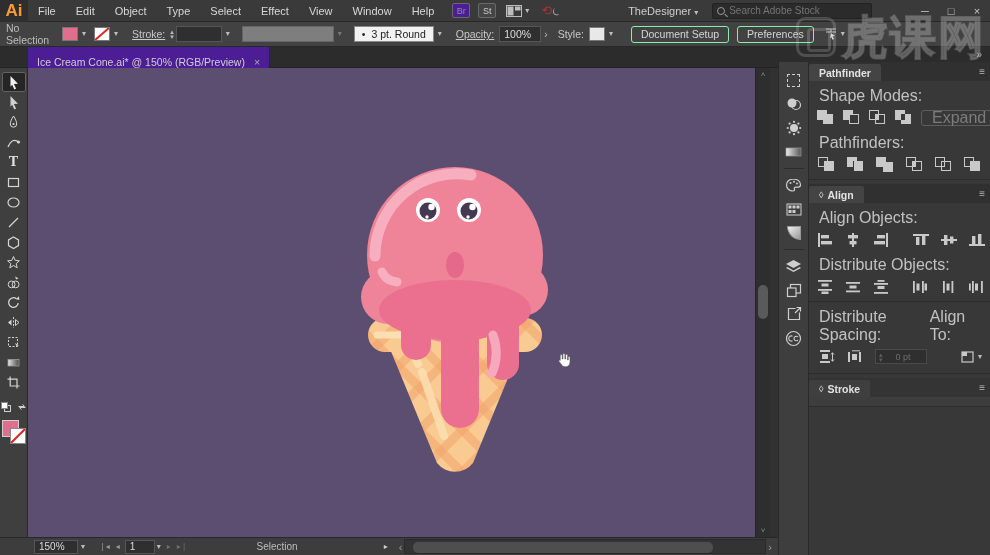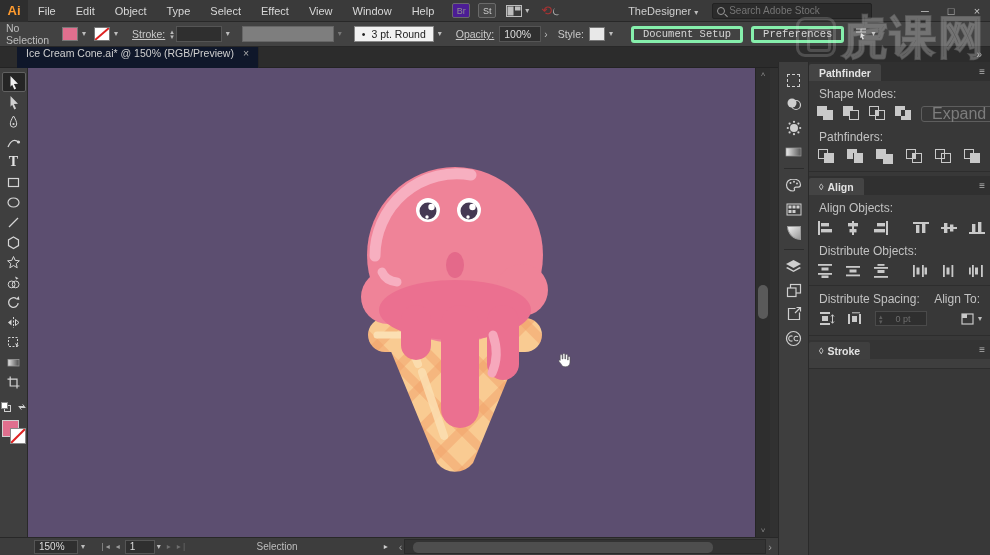--- a/index.html
+++ b/index.html
@@ -4,60 +4,60 @@
 <style>
   *{margin:0;padding:0;box-sizing:border-box}
   html,body{width:990px;height:555px}
   body{position:relative;font-family:"Liberation Sans",sans-serif;background:#353535;overflow:hidden;color:#ccc}
   .abs{position:absolute}
   .row{display:flex;align-items:center}
   .chev{font-size:8px;color:#bdbdbd;line-height:1}
   .well{background:#2f2f2f;border:1px solid #555;color:#ddd}
   
   .menubar{position:absolute;top:0;left:0;right:0;height:22px;background:#3a3a3a;border-bottom:1px solid #282828;display:flex;align-items:center;font-size:11px;color:#d8d8d8}
-  .ai-logo{width:28px;height:22px;background:#2e2e2e;color:#ff9b2e;font-weight:bold;font-size:13px;display:flex;align-items:center;justify-content:center}
+  .ai-logo{width:28px;height:22px;background:#2e2e2e;color:#ff9b2e;font-weight:bold;font-size:17px;display:flex;align-items:center;justify-content:center}
   .menu-item{padding:0 10px;line-height:22px;cursor:default}
   .badge{min-width:18px;height:15px;border:1px solid #6a6a6a;border-radius:2px;background:#454545;color:#cfcfcf;font-size:9px;display:flex;align-items:center;justify-content:center;margin-left:8px;padding:0 2px}
   .wtitle{font-size:11px;color:#cfcfcf}
   .searchbox{width:160px;height:16px;background:#2b2b2b;border:1px solid #222;border-radius:2px;display:flex;align-items:center;padding:0 4px;margin-left:14px}
   .searchbox input{flex:1;background:transparent;border:0;outline:none;color:#999;font-size:10px;font-family:"Liberation Sans",sans-serif}
   .mag{width:8px;height:8px;border:1.4px solid #9a9a9a;border-radius:50%;position:relative;margin-right:4px}
   .mag::after{content:"";position:absolute;width:4px;height:1.4px;background:#9a9a9a;transform:rotate(45deg);left:6px;top:7px}
   .winbtn{width:26px;text-align:center;font-size:11px;color:#c8c8c8}
   
   .controlbar{position:absolute;top:22px;left:0;right:0;height:25px;background:#424242;border-bottom:1px solid #282828;display:flex;align-items:center;font-size:10.5px;color:#c9c9c9}
   .swatch-sm{width:16px;height:14px;border:1px solid #777}
   .ddchev{width:12px;height:16px;display:flex;align-items:center;justify-content:center}
   .ulabel{text-decoration:underline;color:#c9c9c9}
-  .btn{height:17px;border:3px solid #86efac;border-radius:3px;background:transparent;color:#d6d6d6;font-size:10.5px;padding:0 9px;display:flex;align-items:center;font-family:Liberation Mono, monospace}
+  .btn{height:17px;border:1px solid #86efac;border-radius:3px;background:transparent;color:#d6d6d6;font-size:10.5px;padding:0 9px;display:flex;align-items:center;font-family:Liberation Sans, sans-serif}
   .stepper{display:flex;flex-direction:column;line-height:5px;font-size:7px;color:#bbb}
   
   .tabstrip{position:absolute;top:47px;left:0;right:0;height:21px;background:#2c2c2c;border-bottom:1px solid #232323}
-  .doc-tab{position:absolute;left:17px;top:0;height:21px;background:#0f172a;border-right:1px solid #262626;display:flex;align-items:flex-start;padding:0 9px;font-size:10.5px;color:#cfcfcf;gap:9px}
+  .doc-tab{position:absolute;left:28px;top:0;height:21px;background:#4c1d95;border-right:1px solid #262626;display:flex;align-items:flex-end;padding:0 9px;font-size:10.5px;color:#cfcfcf;gap:9px}
   
   .toolbar{position:absolute;top:68px;left:0;width:28px;height:487px;background:#3f3f3f;border-right:1px solid #292929;display:flex;flex-direction:column;align-items:center;padding-top:4px}
   .tool{width:24px;height:20px;display:flex;align-items:center;justify-content:center;flex:0 0 auto}
   .tool.selected{background:#252525;border:1px solid #616161;border-radius:2px}
   .tool svg{display:block}
   
   .canvas{position:absolute;top:68px;left:28px;width:727px;height:469px;overflow:hidden}
   .vscroll{position:absolute;top:68px;left:755px;width:15px;height:469px;background:#2e2e2e;border-left:1px solid #252525;display:flex;flex-direction:column;align-items:center;justify-content:space-between;font-size:8px;color:#888}
   .vthumb{position:absolute;left:2px;top:217px;width:10px;height:34px;background:#5a5a5a;border-radius:5px}
   .seam{position:absolute;top:68px;left:770px;width:8px;height:487px;background:#313131}
   
   .dock{position:absolute;top:62px;left:778px;width:30px;height:493px;background:#3e3e3e;border-left:1px solid #292929;display:flex;flex-direction:column;align-items:center;padding-top:6px}
   .dock-ic{width:24px;height:24px;display:flex;align-items:center;justify-content:center;flex:0 0 auto}
   .dock-sep{width:20px;height:1px;background:#2c2c2c;margin:4px 0}
   
   .panelhead{position:absolute;top:47px;left:778px;width:212px;height:15px;background:#2c2c2c;display:flex;justify-content:flex-end;align-items:center;padding-right:8px;font-size:10px;color:#aaa}
   .panelcol{position:absolute;top:62px;left:808px;width:182px;height:493px;background:#383838;border-left:1px solid #2a2a2a}
   .ptabbar{height:19px;background:#303030;display:flex;align-items:flex-end;position:relative}
   .ptab{height:17px;background:#444;padding:0 10px;display:flex;align-items:center;font-size:10.5px;font-weight:bold;color:#e2e2e2;gap:4px;border-radius:2px 2px 0 0}
   .pmenu{position:absolute;right:6px;top:4px;font-size:10px;color:#b5b5b5;letter-spacing:-1px}
-  .plabel{font-size:12px;color:#c2c2c2;padding:6px 10px 2px 10px}
+  .plabel{font-size:16px;color:#c2c2c2;padding:6px 10px 2px 10px}
   .icorow{display:flex;align-items:center;padding:2px 8px;gap:9px}
   .icbtn{width:20px;height:17px;display:flex;align-items:center;justify-content:center}
   .expand-btn{height:16px;border:1px solid #5e5e5e;border-radius:3px;color:#7d7d7d;font-size:16px;padding:0 10px;display:flex;align-items:center;margin-left:auto}
   .pdiv{height:1px;background:#2d2d2d;margin:4px 0}
   
   .sq2{position:relative;width:17px;height:15px}
   .sq2 .a,.sq2 .b{position:absolute;width:10px;height:10px}
   .sq2 .a{left:0;top:0}
   .sq2 .b{left:6px;top:4px}
   .f{background:#c9c9c9}

